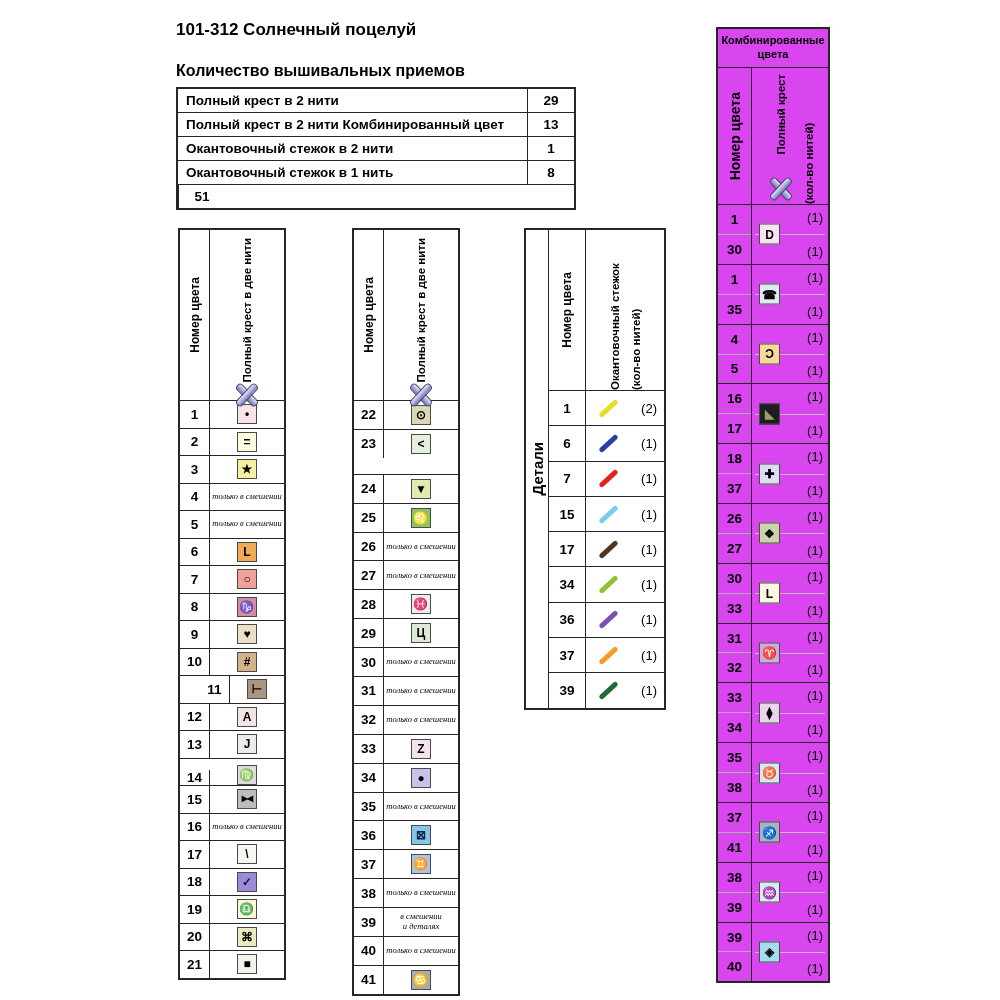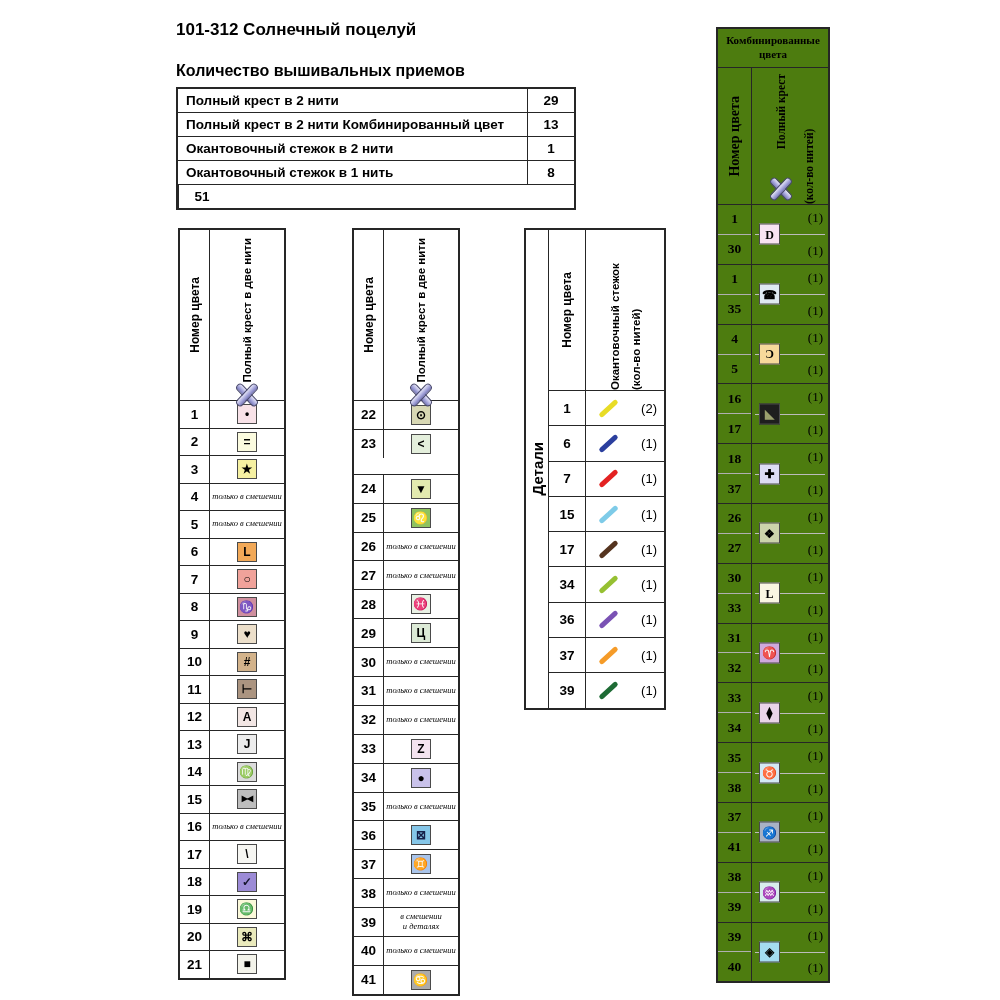--- a/index.html
+++ b/index.html
@@ -56,21 +56,21 @@
   .dt-h-stitch{width:78px;display:flex;justify-content:center;gap:9px;padding-top:6px;}
   .dt-h-stitch .vtext{font-size:11.5px;}
   .dt-row{display:flex;align-items:stretch;height:34.3px;}
   .dt-row + .dt-row{border-top:1px solid #262626;}
   .dt-num{width:36px;border-right:1.5px solid #262626;display:flex;align-items:center;justify-content:center;font-weight:700;font-size:13.5px;}
   .dt-stitch{width:78px;display:flex;align-items:center;}
   .dline{width:23px;height:5px;border-radius:3px;transform:rotate(-42deg);margin-left:11px;flex:0 0 auto;}
   .dcount{margin-left:auto;padding-right:7px;font-size:13px;}
 
   
-  .combined-table{position:absolute;left:716px;top:27px;width:110px;border:2px solid #262626;background:#4d7c0f;font-family:Liberation Serif, serif;}
+  .combined-table{position:absolute;left:716px;top:27px;width:110px;border:2px solid #262626;background:#d946ef;}
   .cb-title{min-height:34px;border-bottom:1.5px solid #262626;display:flex;align-items:center;justify-content:center;
             text-align:center;font-weight:700;font-size:11px;line-height:1.25;padding:2px 2px;}
   .cb-header{height:136px;display:flex;border-bottom:1.5px solid #262626;}
   .cb-h-num{width:33px;border-right:1.5px solid #262626;display:flex;align-items:center;justify-content:center;}
   .cb-h-num .vtext{font-size:14px;}
   .cb-h-sym{flex:1;display:flex;justify-content:center;gap:7px;padding-top:6px;}
   .cb-h-left{display:flex;flex-direction:column;align-items:center;justify-content:space-between;padding-bottom:2px;}
   .cb-h-sym .vtext{font-size:11.5px;}
   .cb-pair{display:flex;height:58.8px;align-items:stretch;}
   .cb-pair + .cb-pair{border-top:1.5px solid #262626;}
@@ -180,39 +180,39 @@
           <div class="ct-sym">
             <span class="chip" style="background: rgb(236, 223, 202); color: rgb(0, 0, 0);">♥</span>
           </div>
         </div>
         <div class="ct-row" style="height: 26.5px;">
           <div class="ct-num">10</div>
           <div class="ct-sym">
             <span class="chip" style="background: rgb(211, 179, 139); color: rgb(0, 0, 0);">#</span>
           </div>
         </div>
-        <div class="ct-row" style="height: 26.5px;">
+        <div class="ct-row" style="height: 26.5px; padding-left: 20px;">
           <div class="ct-num">11</div>
           <div class="ct-sym">
             <span class="chip" style="background: rgb(171, 148, 128); color: rgb(0, 0, 0);">⊢</span>
           </div>
         </div>
         <div class="ct-row" style="height: 26.5px;">
           <div class="ct-num">12</div>
           <div class="ct-sym">
             <span class="chip" style="background: rgb(242, 230, 228); color: rgb(0, 0, 0);">A</span>
           </div>
         </div>
         <div class="ct-row" style="height: 26.5px;">
           <div class="ct-num">13</div>
           <div class="ct-sym">
             <span class="chip" style="background: rgb(236, 236, 236); color: rgb(0, 0, 0);">J</span>
           </div>
         </div>
-        <div class="ct-row" style="height: 26.5px;">
+        <div class="ct-row" style="height: 26.5px; align-items: flex-end;">
           <div class="ct-num">14</div>
           <div class="ct-sym">
             <span class="chip" style="background: rgb(220, 220, 220); color: rgb(0, 0, 0);">♍</span>
           </div>
         </div>
         <div class="ct-row" style="height: 26.5px;">
           <div class="ct-num">15</div>
           <div class="ct-sym">
             <span class="chip multi" style="background: rgb(189, 189, 189); color: rgb(0, 0, 0);">▶◀</span>
           </div>

